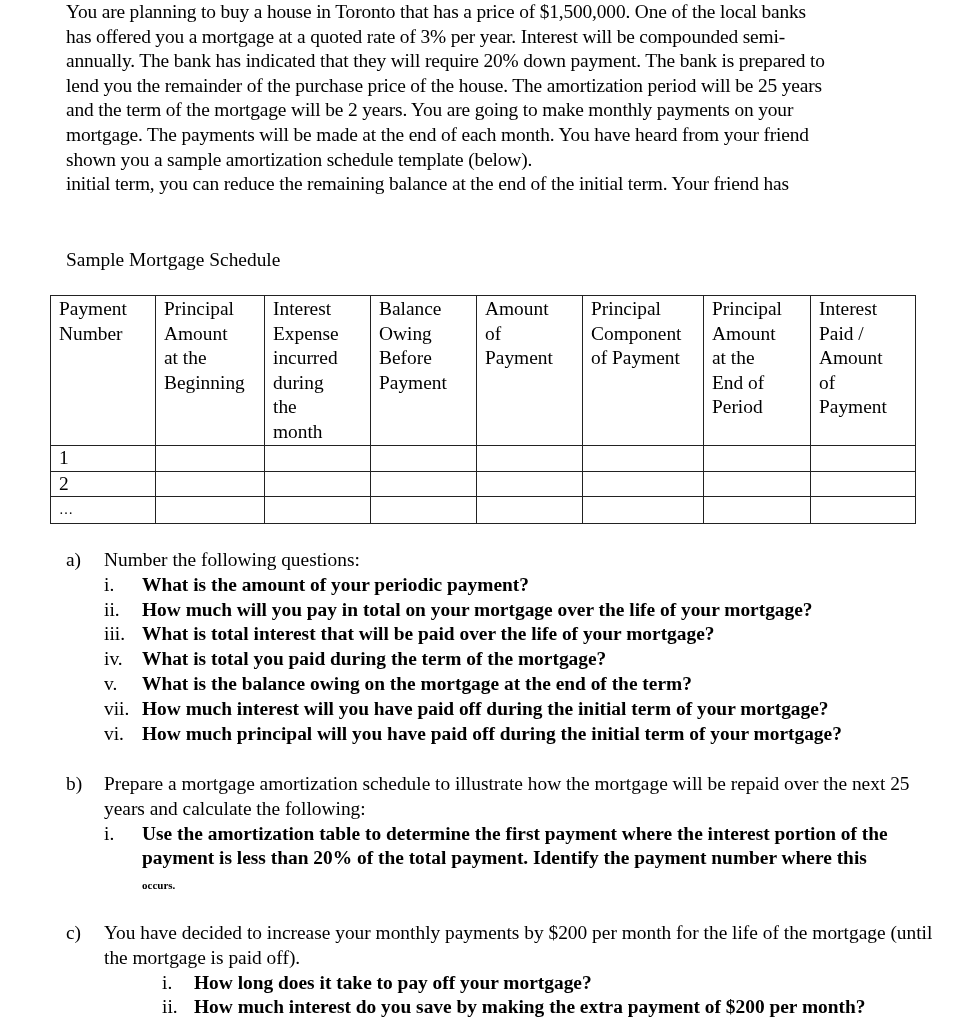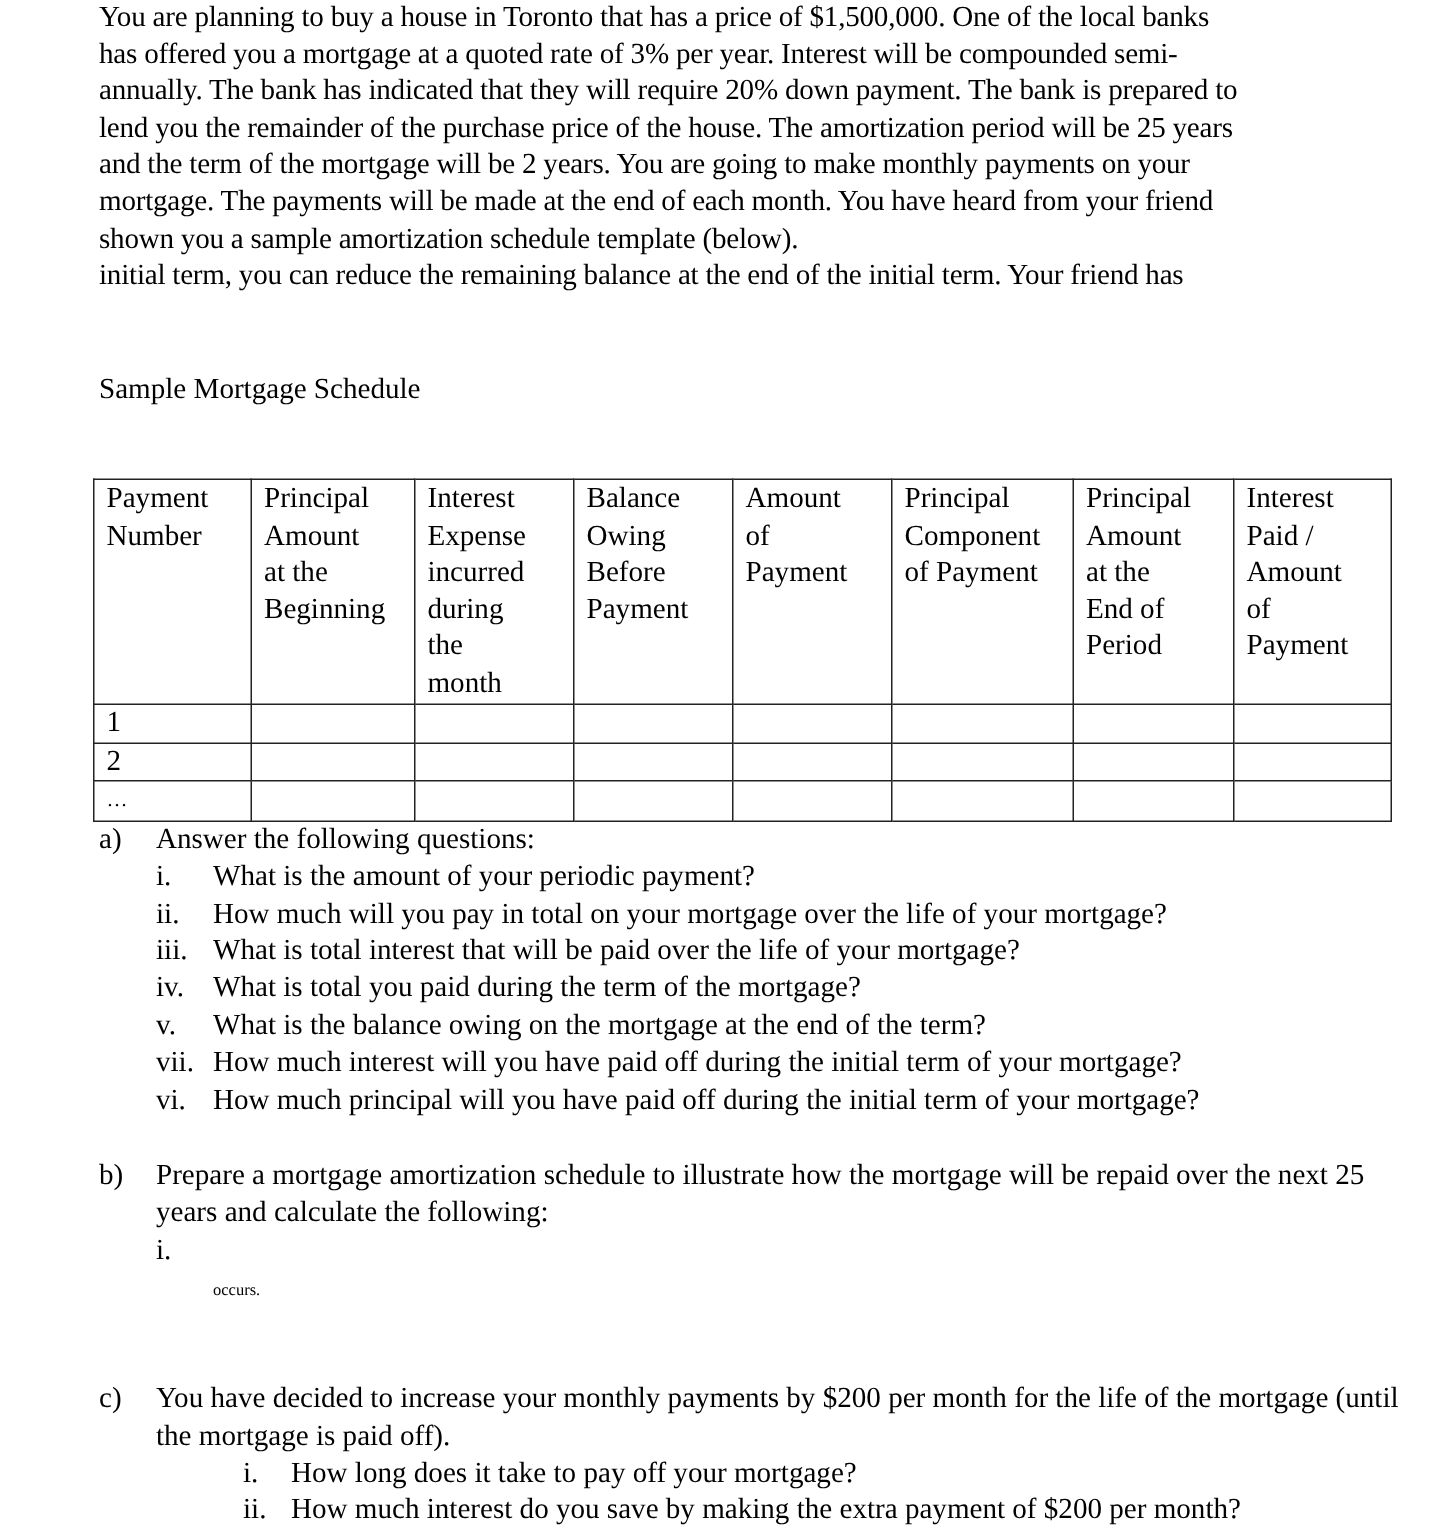--- a/index.html
+++ b/index.html
@@ -12,25 +12,24 @@
     position: absolute; left: 66px; top: 0px; width: 875px;
     font-size: 19.4px; line-height: 24.6px;
     letter-spacing: -0.15px;
     margin: 0;
   }
   .caption {
     position: absolute; left: 66px; top: 248px;
     font-size: 19.4px; line-height: 24px; margin: 0;
   }
   table.schedule {
-    position: absolute; left: 62px; top: 295px;
+    position: absolute; left: 50px; top: 295px;
     border-collapse: collapse;
     font-size: 19.4px; line-height: 24.6px;
     table-layout: fixed;
-    margin-top: 24px;
   }
   table.schedule th, table.schedule td {
     border: 1.5px solid #222;
     padding: 0 0 0 8px;
     vertical-align: top;
     text-align: left;
     font-weight: normal;
     white-space: pre-line;
   }
   table.schedule thead th { height: 148px; padding-top: 1px; }
@@ -40,21 +39,21 @@
   .section {
     position: absolute; left: 66px; width: 880px;
     font-size: 19.4px; line-height: 24.8px;
   }
   .sec-row { display: flex; }
   .sec-label { width: 38px; flex: none; }
   .sec-text { flex: 1; }
   .q-list { margin-left: 38px; }
   .q-row { display: flex; }
   .q-num { width: 38px; flex: none; text-align: left; }
-  .q-text { flex: 1; }
+  .q-text { flex: 1; font-weight: bold; }
   .occurs { font-size: 11px; }
   .q-list.indent-c { margin-left: 96px; }
   .q-list.indent-c .q-num { width: 32px; }
 </style>
 </head>
 <body>
 
 <div class="intro">
   <div>You are planning to buy a house in Toronto that has a price of $1,500,000. One of the local banks</div>
   <div>has offered you a mortgage at a quoted rate of 3% per year. Interest will be compounded semi-</div>
@@ -145,21 +144,21 @@
       <td></td>
       <td></td>
       <td></td>
     </tr>
   </tbody>
 </table>
 
 <div class="section" style="top:548px;">
   <div class="sec-row">
     <span class="sec-label">a)</span>
-    <span class="sec-text">Answer the following questions:</span>
+    <span class="sec-text">Number the following questions:</span>
   </div>
   <div class="q-list">
     <div class="q-row">
       <span class="q-num">i.</span>
       <span class="q-text">What is the amount of your periodic payment?</span>
     </div>
     <div class="q-row">
       <span class="q-num">ii.</span>
       <span class="q-text">How much will you pay in total on your mortgage over the life of your mortgage?</span>
     </div>
@@ -188,21 +187,21 @@
 
 <div class="section" style="top:772px;">
   <div class="sec-row">
     <span class="sec-label">b)</span>
     <span class="sec-text">Prepare a mortgage amortization schedule to illustrate how the mortgage will be repaid over the next 25 years and calculate the following:</span>
   </div>
   <div class="q-list">
     <div class="q-row">
       <span class="q-num">i.</span>
       <span class="q-text">
-        <br>
+        <span>Use the amortization table to determine the first payment where the interest portion of the payment is less than 20% of the total payment. Identify the payment number where this</span><br>
         <span class="occurs">occurs.</span>
       </span>
     </div>
   </div>
 </div>
 
 <div class="section" style="top:921px;">
   <div class="sec-row">
     <span class="sec-label">c)</span>
     <span class="sec-text">You have decided to increase your monthly payments by $200 per month for the life of the mortgage (until the mortgage is paid off).</span>

